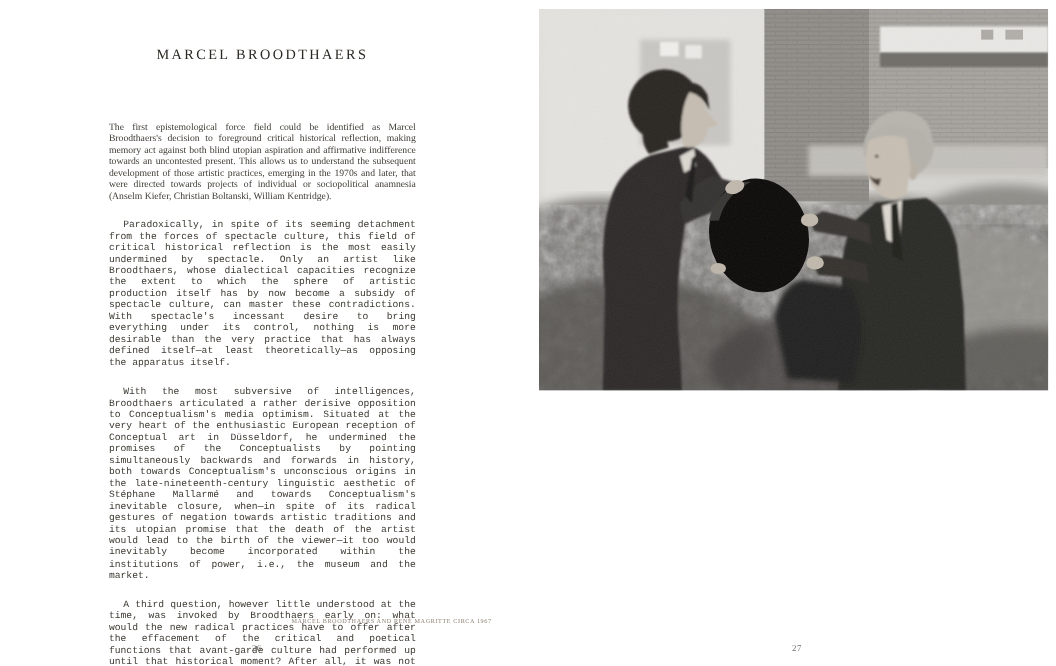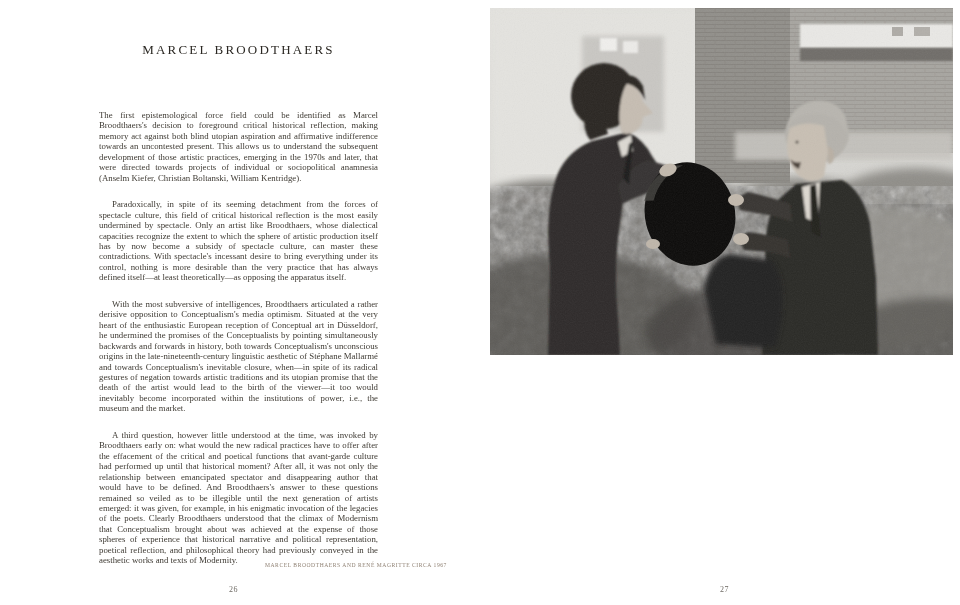--- a/index.html
+++ b/index.html
@@ -28,21 +28,21 @@
     position: absolute;
     left: 83px;
     top: 94px;
     width: 311px;
     font-size: 8.8px;
     line-height: 10.45px;
     color: #3e3a33;
     text-align: justify;
   }
   .body-text p { margin: 16px; }
-  .body-text p + p { text-indent: 13px; }
+  .body-text p + p { text-indent: 13px; font-family: Liberation Mono, monospace; }
   .photo-caption {
     position: absolute;
     left: 265px;
     top: 562px;
     font-size: 5.6px;
     letter-spacing: 0.55px;
     color: #8f8173;
     white-space: nowrap;
   }
   .folio {

